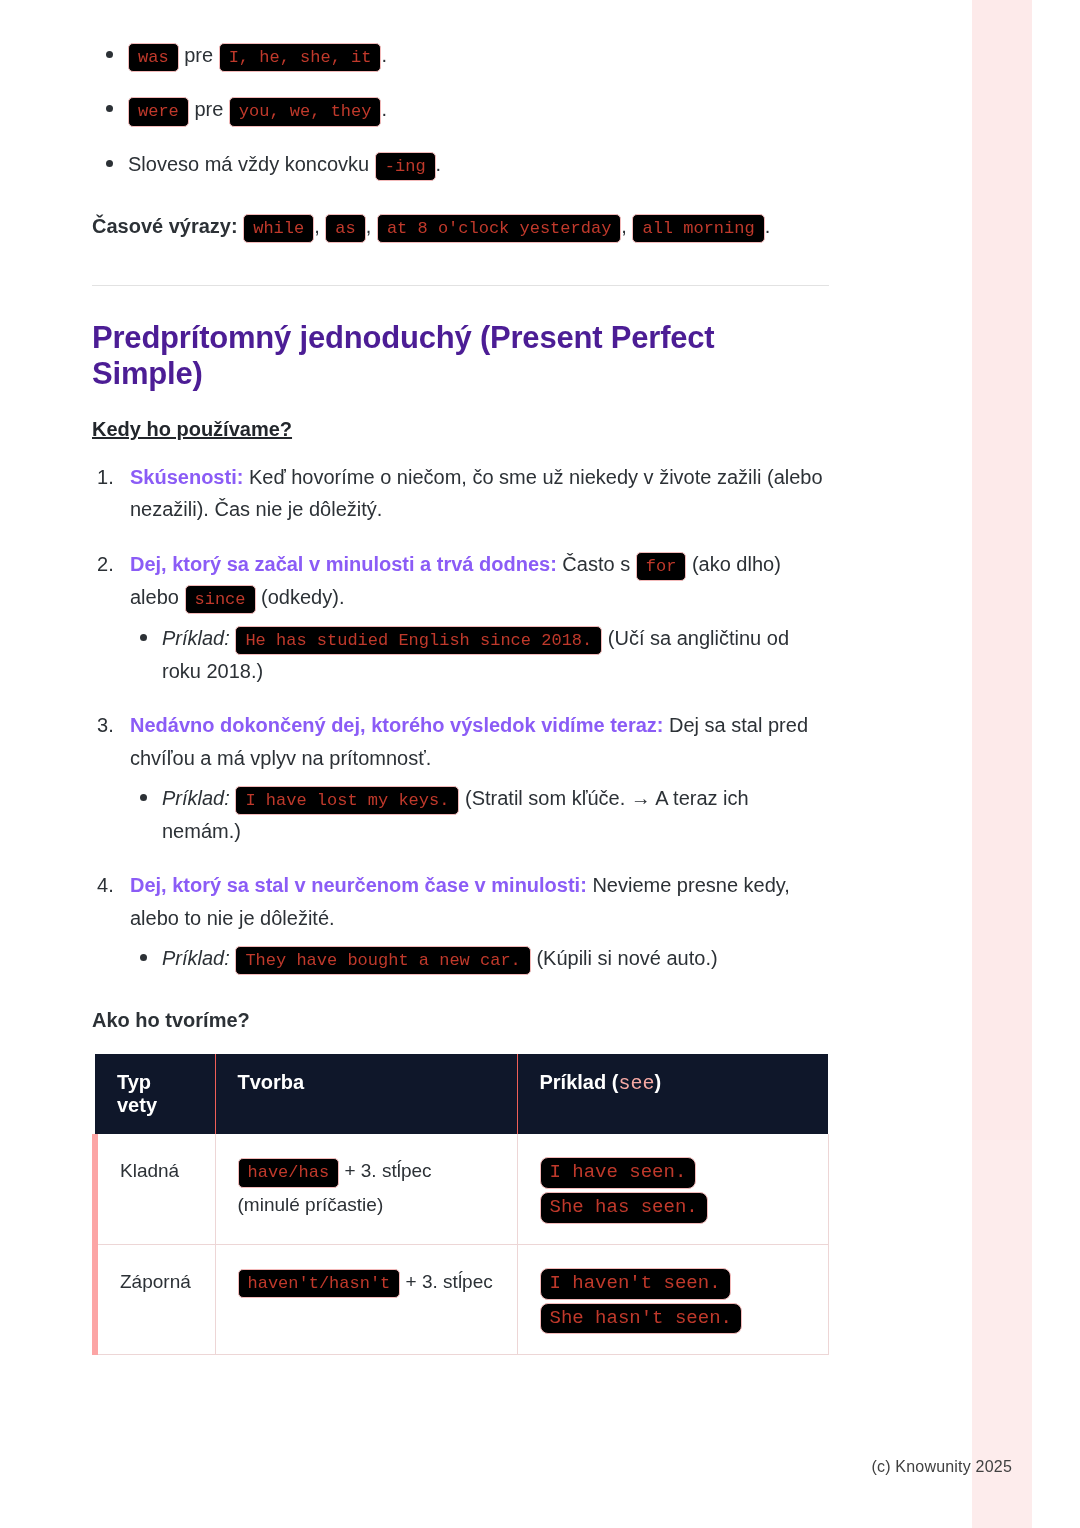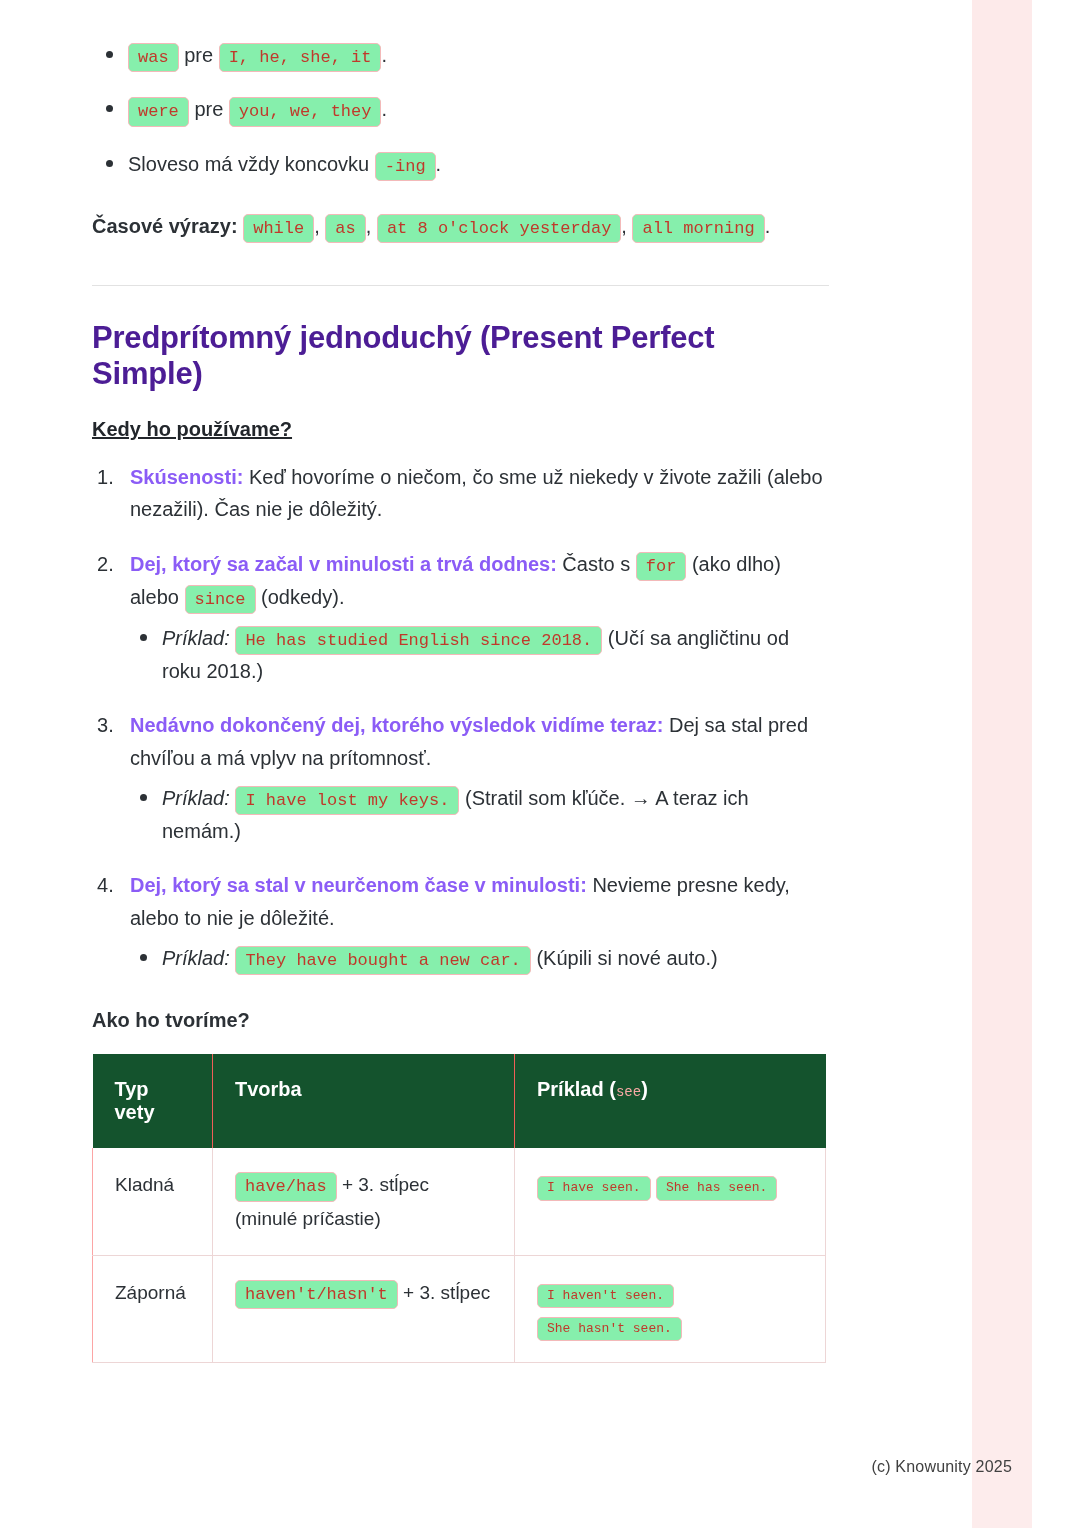--- a/index.html
+++ b/index.html
@@ -41,31 +41,31 @@
   }
 
   .content {
     width: 740px;
     margin-left: 92px;
   }
 
   
   .code {
     font-family: "Liberation Mono", monospace;
-    background: #86efac;
+    background: #000000;
     border: 1px solid #f3b9b9;
     border-radius: 5px;
     color: #c0392b;
     padding: 3px 9px;
     font-size: 17px;
     white-space: pre;
     display: inline-block;
     line-height: 1.25;
   }
-  .code.small { font-size: 13px; }
+  .code.small { font-size: 19px; border-radius: 8px; }
 
   ul.bullets {
     list-style: none;
     padding: 0;
     margin: 0;
   }
   ul.bullets > li {
     position: relative;
     padding-left: 36px;
     margin-bottom: 22px;
@@ -166,47 +166,47 @@
     font-weight: bold;
     margin: 34px 0 22px 0;
   }
 
   table.tbl {
     border-collapse: collapse;
     width: 733px;
     table-layout: fixed;
   }
   table.tbl th {
-    background: #14532d;
+    background: #0f172a;
     color: #ffffff;
     text-align: left;
     font-size: 20px;
     font-weight: bold;
-    padding: 24px 22px;
+    padding: 17px 22px;
     vertical-align: top;
     border-right: 1px solid #ef5f58;
   }
   table.tbl th:last-child { border-right: 0; }
   table.tbl td {
     border: 1px solid #edd6d6;
     border-top: 0;
     padding: 20px 22px;
     font-size: 19px;
     vertical-align: top;
     line-height: 1.75;
     color: #2c3136;
   }
-  table.tbl td:first-child { border-left: 1px solid #fca5a5; }
+  table.tbl td:first-child { border-left: 6px solid #fca5a5; }
   .col1 { width: 120px; }
   .col2 { width: 302px; }
   .col3 { width: 311px; }
   .th-dim {
     color: #f6a9a4;
     font-family: "Liberation Mono", monospace;
-    font-size: 14px;
+    font-size: 20px;
     font-weight: normal;
     text-align: right;
   }
 
   .watermark {
     position: absolute;
     right: 68px;
     bottom: 52px;
     color: #404040;
     font-size: 16px;

